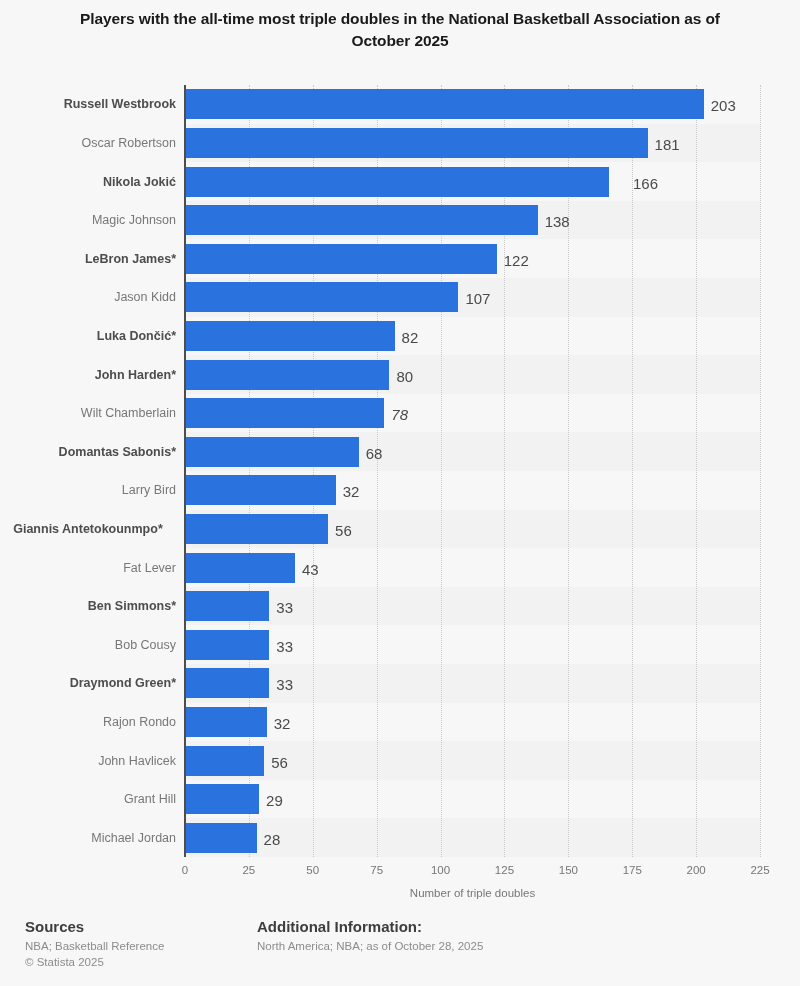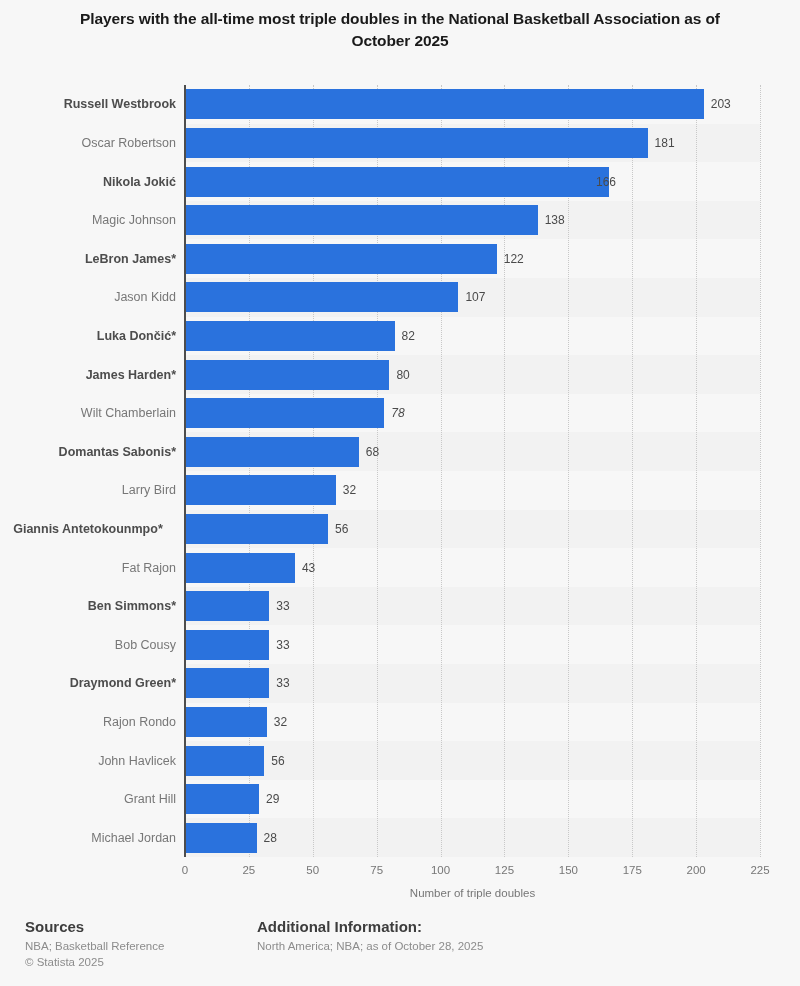--- a/index.html
+++ b/index.html
@@ -80,21 +80,21 @@
     inset: 0;
     z-index: 2;
   }
   .bar {
     position: absolute;
     left: 0;
     background: #2a72dd;
   }
   .bar-value {
     position: absolute;
-    font-size: 12px;
+    font-size: 15px;
     color: #4a4a4a;
     white-space: nowrap;
     line-height: 1;
   }
 
   
   #cat-labels {
     position: absolute;
     left: 0;
     top: 85px;
@@ -206,21 +206,21 @@
       <div class="gridline" style="left: 447.222px;"></div>
       <div class="gridline" style="left: 511.111px;"></div>
       <div class="gridline" style="left: 575px;"></div>
     </div>
   <div id="bars">
       <div class="bar" title="Russell Westbrook: 203" style="top: 4.3px; height: 30px; width: 518.778px; background: rgb(42, 114, 221);"></div>
       <div class="bar-value" style="left: 525.778px; top: 13.3px;">203</div>
       <div class="bar" title="Oscar Robertson: 181" style="top: 42.9px; height: 30px; width: 462.556px; background: rgb(42, 114, 221);"></div>
       <div class="bar-value" style="left: 469.556px; top: 51.9px;">181</div>
       <div class="bar" title="Nikola Jokić: 166" style="top: 81.5px; height: 30px; width: 424.222px; background: rgb(42, 114, 221);"></div>
-      <div class="bar-value" style="left: 411px; top: 90.5px;">166</div>
+      <div class="bar-value" style="left: 448px; top: 90.5px;">166</div>
       <div class="bar" title="Magic Johnson: 138" style="top: 120.1px; height: 30px; width: 352.667px; background: rgb(42, 114, 221);"></div>
       <div class="bar-value" style="left: 359.667px; top: 129.1px;">138</div>
       <div class="bar" title="LeBron James*: 122" style="top: 158.7px; height: 30px; width: 311.778px; background: rgb(42, 114, 221);"></div>
       <div class="bar-value" style="left: 318.778px; top: 167.7px;">122</div>
       <div class="bar" title="Jason Kidd: 107" style="top: 197.3px; height: 30px; width: 273.444px; background: rgb(42, 114, 221);"></div>
       <div class="bar-value" style="left: 280.444px; top: 206.3px;">107</div>
       <div class="bar" title="Luka Dončić*: 82" style="top: 235.9px; height: 30px; width: 209.556px; background: rgb(42, 114, 221);"></div>
       <div class="bar-value" style="left: 216.556px; top: 244.9px;">82</div>
       <div class="bar" title="James Harden*: 80" style="top: 274.5px; height: 30px; width: 204.444px; background: rgb(42, 114, 221);"></div>
       <div class="bar-value" style="left: 211.444px; top: 283.5px;">80</div>
@@ -253,26 +253,26 @@
 </div>
 
 <div id="cat-labels">
     <div class="cat-label bold" style="top: 13.3px; padding-left: 30px;">Russell Westbrook</div>
     <div class="cat-label" style="top: 51.9px;">Oscar Robertson</div>
     <div class="cat-label bold" style="top: 90.5px;">Nikola Jokić</div>
     <div class="cat-label" style="top: 129.1px;">Magic Johnson</div>
     <div class="cat-label bold" style="top: 167.7px;">LeBron James*</div>
     <div class="cat-label" style="top: 206.3px;">Jason Kidd</div>
     <div class="cat-label bold" style="top: 244.9px;">Luka Dončić*</div>
-    <div class="cat-label bold" style="top: 283.5px;">James Harden*</div>
+    <div class="cat-label bold" style="top: 283.5px;">John Harden*</div>
     <div class="cat-label" style="top: 322.1px;">Wilt Chamberlain</div>
     <div class="cat-label bold" style="top: 360.7px;">Domantas Sabonis*</div>
     <div class="cat-label" style="top: 399.3px;">Larry Bird</div>
     <div class="cat-label bold" style="top: 437.9px; text-align: center;">Giannis Antetokounmpo*</div>
-    <div class="cat-label" style="top: 476.5px;">Fat Rajon</div>
+    <div class="cat-label" style="top: 476.5px;">Fat Lever</div>
     <div class="cat-label bold" style="top: 515.1px;">Ben Simmons*</div>
     <div class="cat-label" style="top: 553.7px;">Bob Cousy</div>
     <div class="cat-label bold" style="top: 592.3px;">Draymond Green*</div>
     <div class="cat-label" style="top: 630.9px;">Rajon Rondo</div>
     <div class="cat-label" style="top: 669.5px;">John Havlicek</div>
     <div class="cat-label" style="top: 708.1px;">Grant Hill</div>
     <div class="cat-label" style="top: 746.7px;">Michael Jordan</div>
   </div>
 
 <div id="xaxis">

